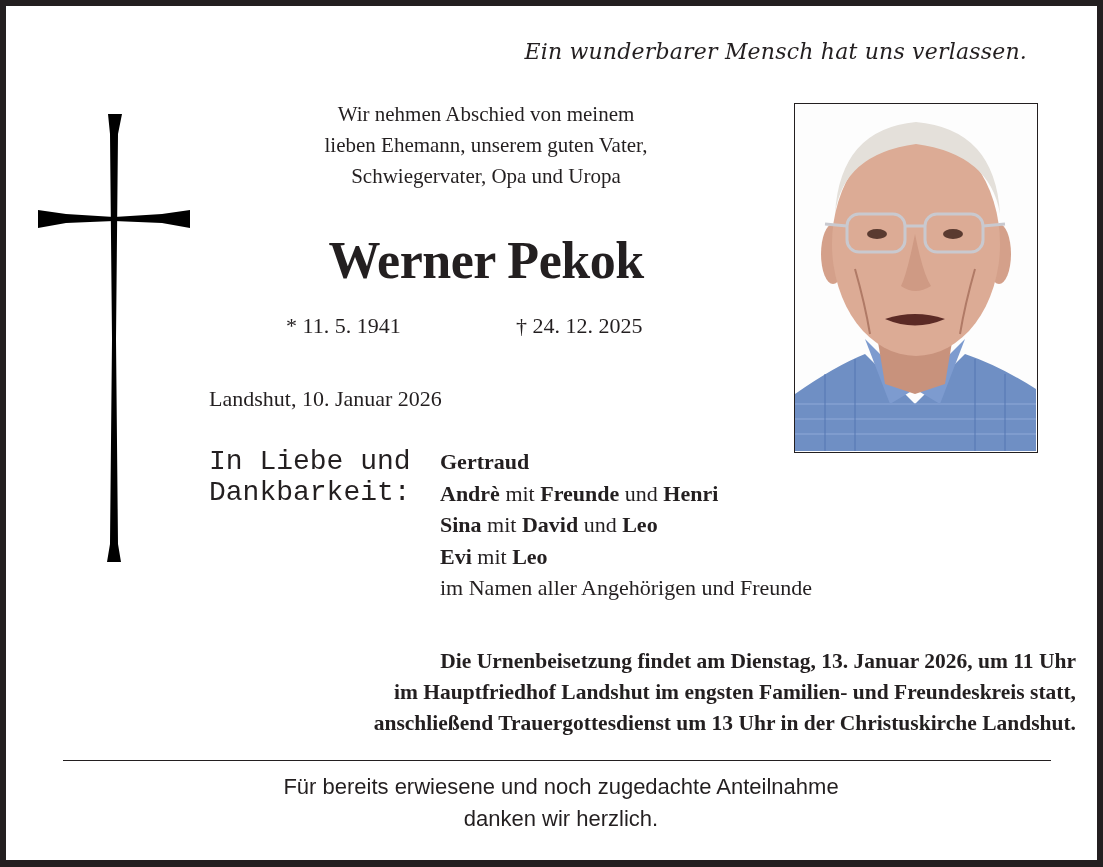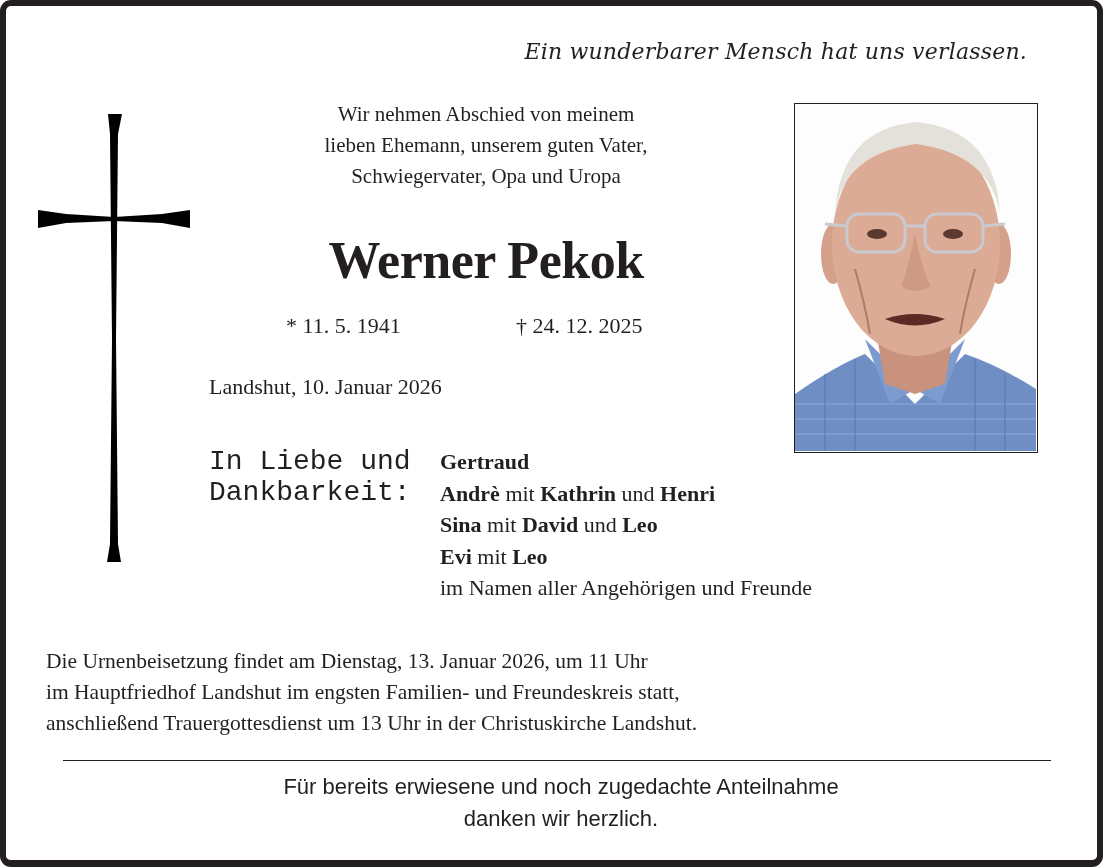--- a/index.html
+++ b/index.html
@@ -1,39 +1,39 @@
 <!DOCTYPE html>
 <html><head>
 <meta charset="utf-8">
 <style>
   html, body { margin:0; padding:0; background:#ffffff; }
   body { width:1103px; height:867px; position:relative; overflow:hidden;
          font-family:"DejaVu Serif","Liberation Serif",serif; color:#231f20; }
   .frame { position:absolute; left:0; top:0; width:1103px; height:867px;
            box-sizing:border-box; border-top:6px solid #231f20; border-left:6px solid #231f20;
-           border-right:6px solid #231f20; border-bottom:7px solid #231f20; background:#fff;border-radius:11px; }
+           border-right:6px solid #231f20; border-bottom:7px solid #231f20; background:#fff; }
   .abs { position:absolute; }
   .motto { right:70px; top:33px; font-style:italic; font-size:22px; letter-spacing:0.2px;
            font-family:"DejaVu Serif",serif; white-space:nowrap; }
   .intro { left:205px; width:550px; top:93px; text-align:center; font-size:21px; line-height:31px;
            font-family:"Liberation Serif",serif; }
   .intro span { display:block; }
   .name { left:200px; width:560px; top:212px; text-align:center; font-family:"Liberation Serif",serif;
           font-weight:bold; font-size:52px; line-height:86px; letter-spacing:-0.5px; }
   .dates { top:307px; font-size:22px; font-family:"Liberation Serif",serif; white-space:nowrap; }
   .born { left:280px; }
   .died { left:510px; }
-  .place { left:203px; top:368px; font-size:22px; font-family:"Liberation Serif",serif; white-space:nowrap; }
+  .place { left:203px; top:380px; font-size:22px; font-family:"Liberation Serif",serif; white-space:nowrap; }
   .label { left:203px; top:440px; font-size:28px; line-height:31px; font-family:Liberation Mono, monospace; }
   .label span { display:block; }
   .family { left:418px; top:440px; font-size:22px; line-height:31.5px; font-family:"Liberation Serif",serif; white-space:nowrap;margin-left:16px; }
   .family .line { display:block; }
   .family b { font-weight:bold; }
-  .funeral { left:40px; width:1030px; top:640px; text-align:left; font-size:21.5px; line-height:31px;
-             font-family:"Liberation Serif",serif; }
+  .funeral { left:40px; width:1030px; top:640px; text-align:right; font-size:21.5px; line-height:31px;
+             font-family:"Liberation Serif",serif;font-weight:bold; }
   .funeral span { display:block; }
   .rule { left:57px; width:988px; top:754px; height:0; border-top:1.5px solid #231f20; }
   .thanks { left:40px; width:1030px; top:765px; text-align:center; font-size:22px; line-height:32px;
             font-family:Liberation Sans, sans-serif; }
   .thanks span { display:block; }
   .photo { left:788px; top:97px; width:244px; height:350px; box-sizing:border-box;
            border:1.5px solid #231f20; overflow:hidden; background:#fefefe; }
   .cross { left:30px; top:108px; width:156px; height:450px; }
 </style>
 </head>
@@ -66,21 +66,21 @@
   <div class="abs label">
     <span>In Liebe und</span>
     <span>Dankbarkeit:</span>
   </div>
 
   <div class="abs family">
     <span class="line">
       <b>Gertraud</b>
     </span>
     <span class="line">
-      <b>Andrè</b><span> mit </span><b>Kathrin</b><span> und </span><b>Henri</b>
+      <b>Andrè</b><span> mit </span><b>Freunde</b><span> und </span><b>Henri</b>
     </span>
     <span class="line">
       <b>Sina</b><span> mit </span><b>David</b><span> und </span><b>Leo</b>
     </span>
     <span class="line">
       <b>Evi</b><span> mit </span><b>Leo</b>
     </span>
     <span class="line">
       <span>im Namen aller Angehörigen und Freunde</span>
     </span>

